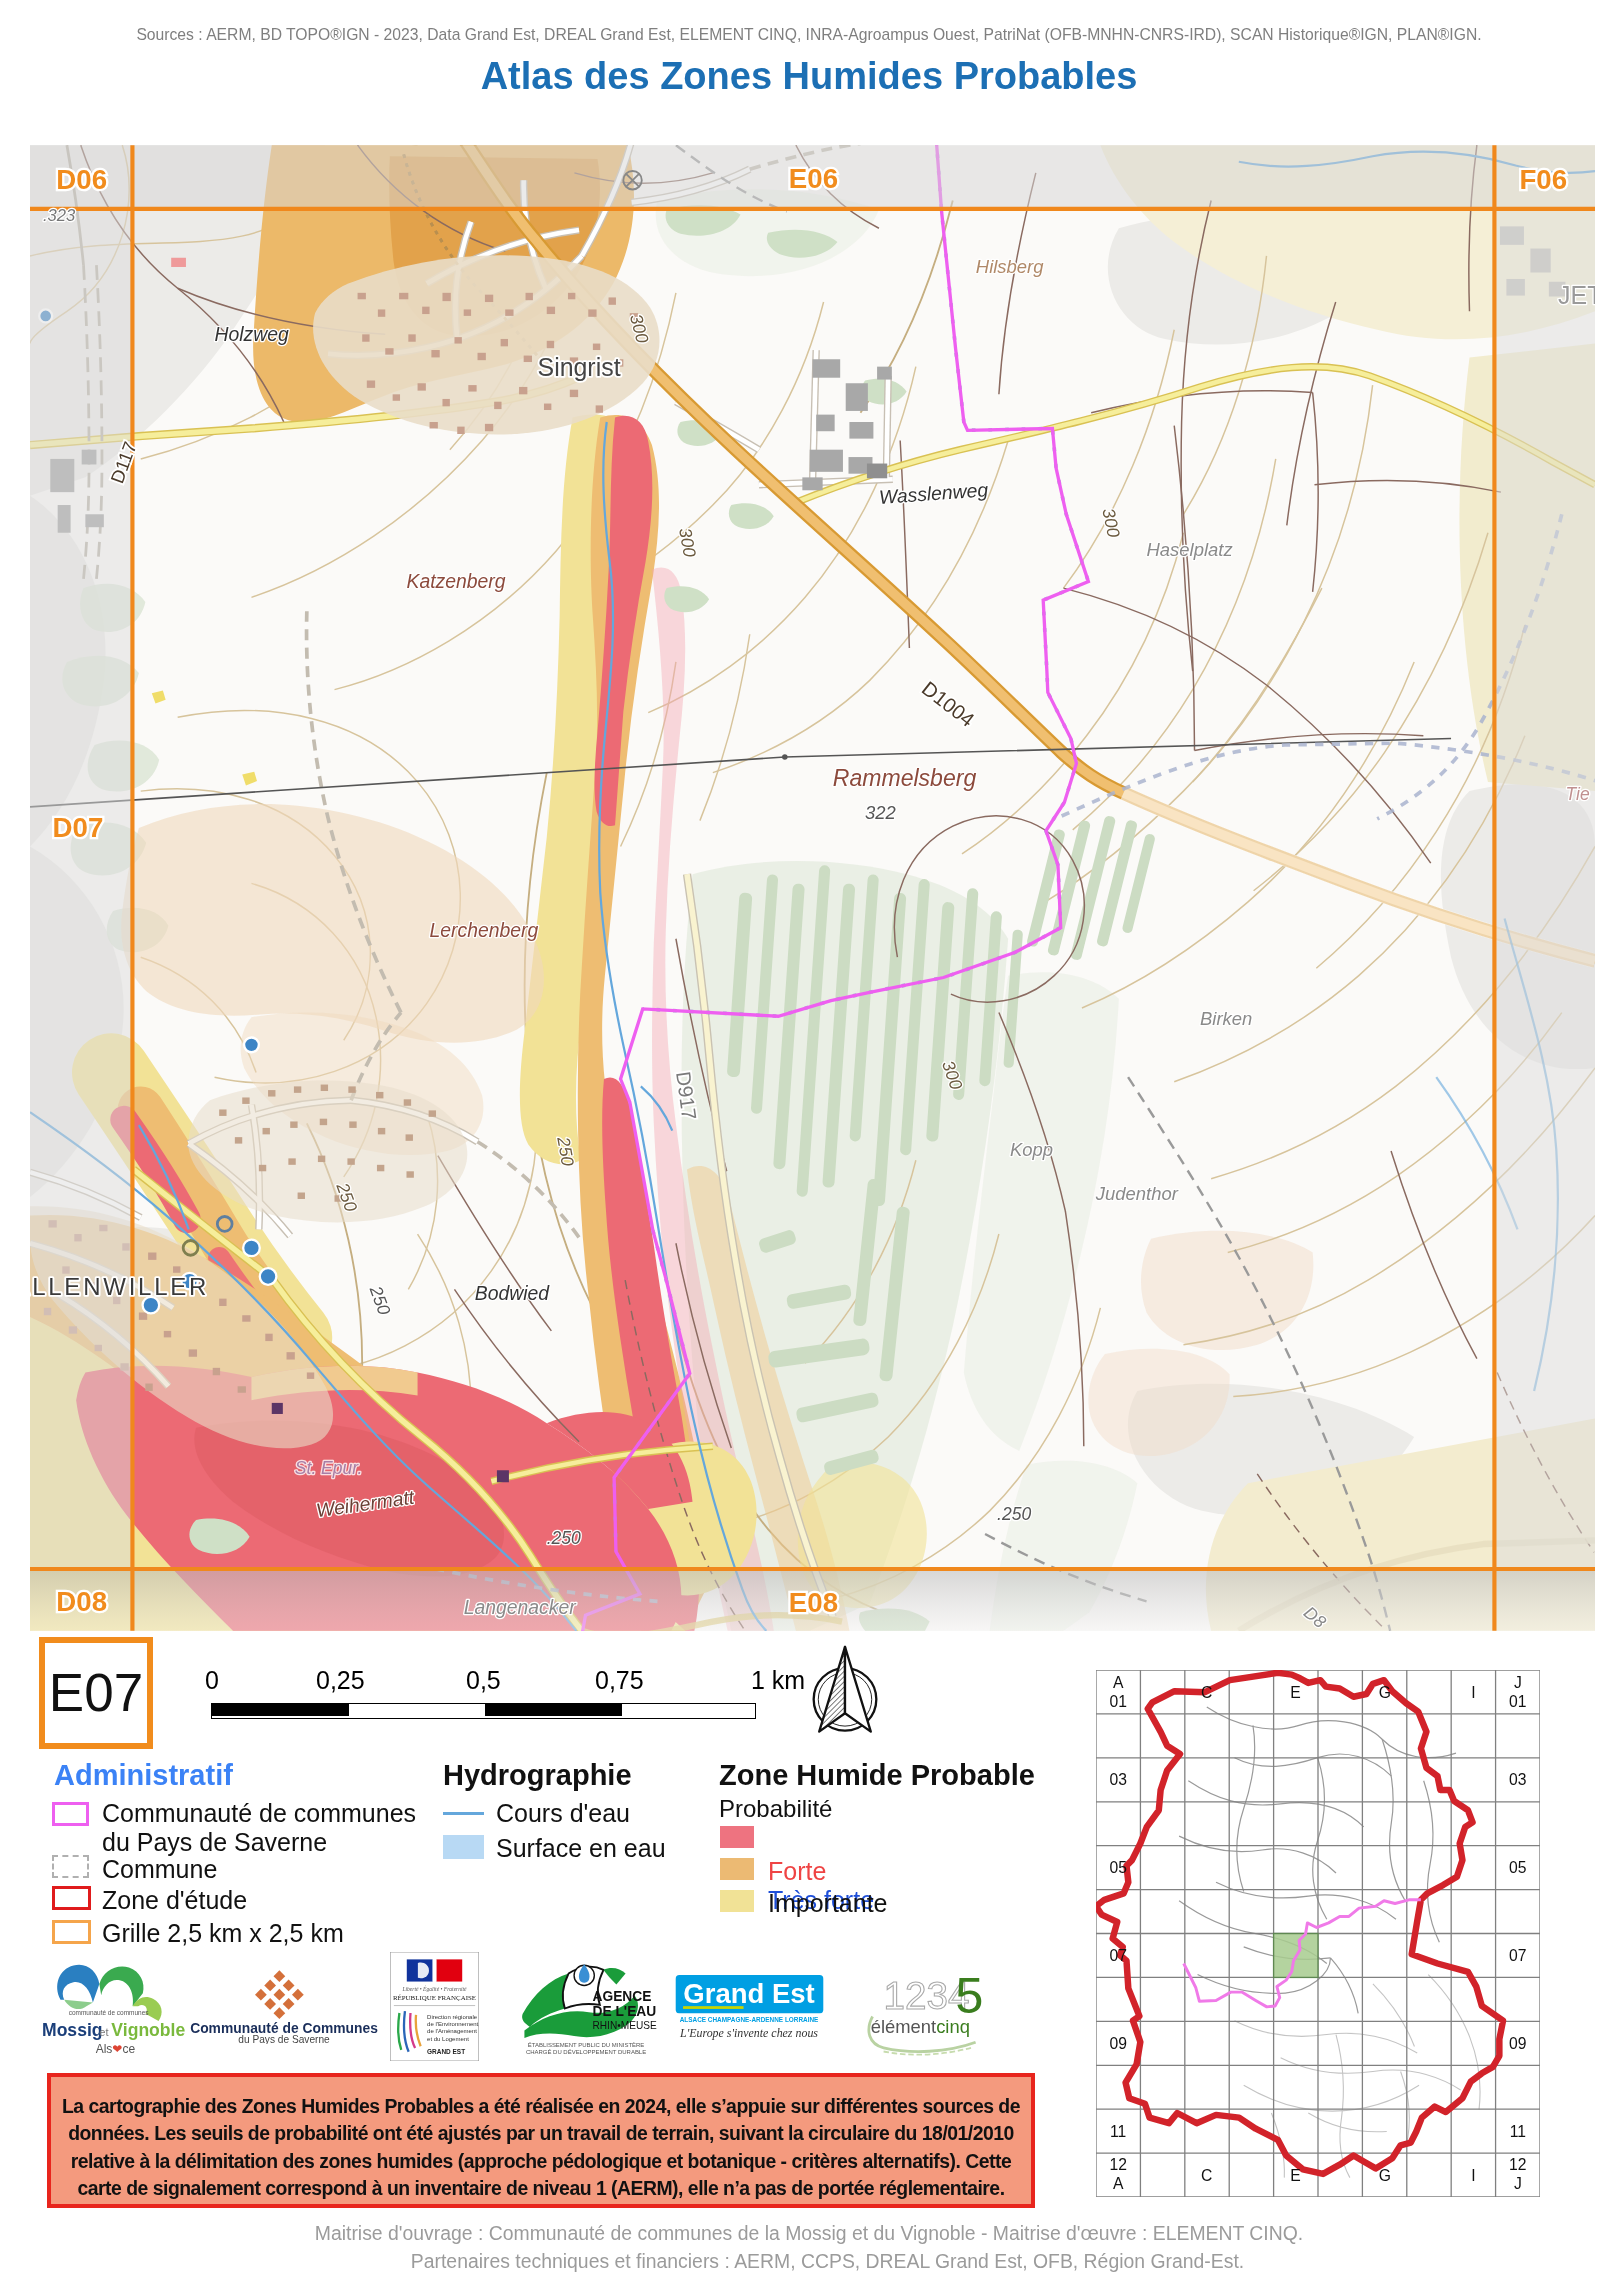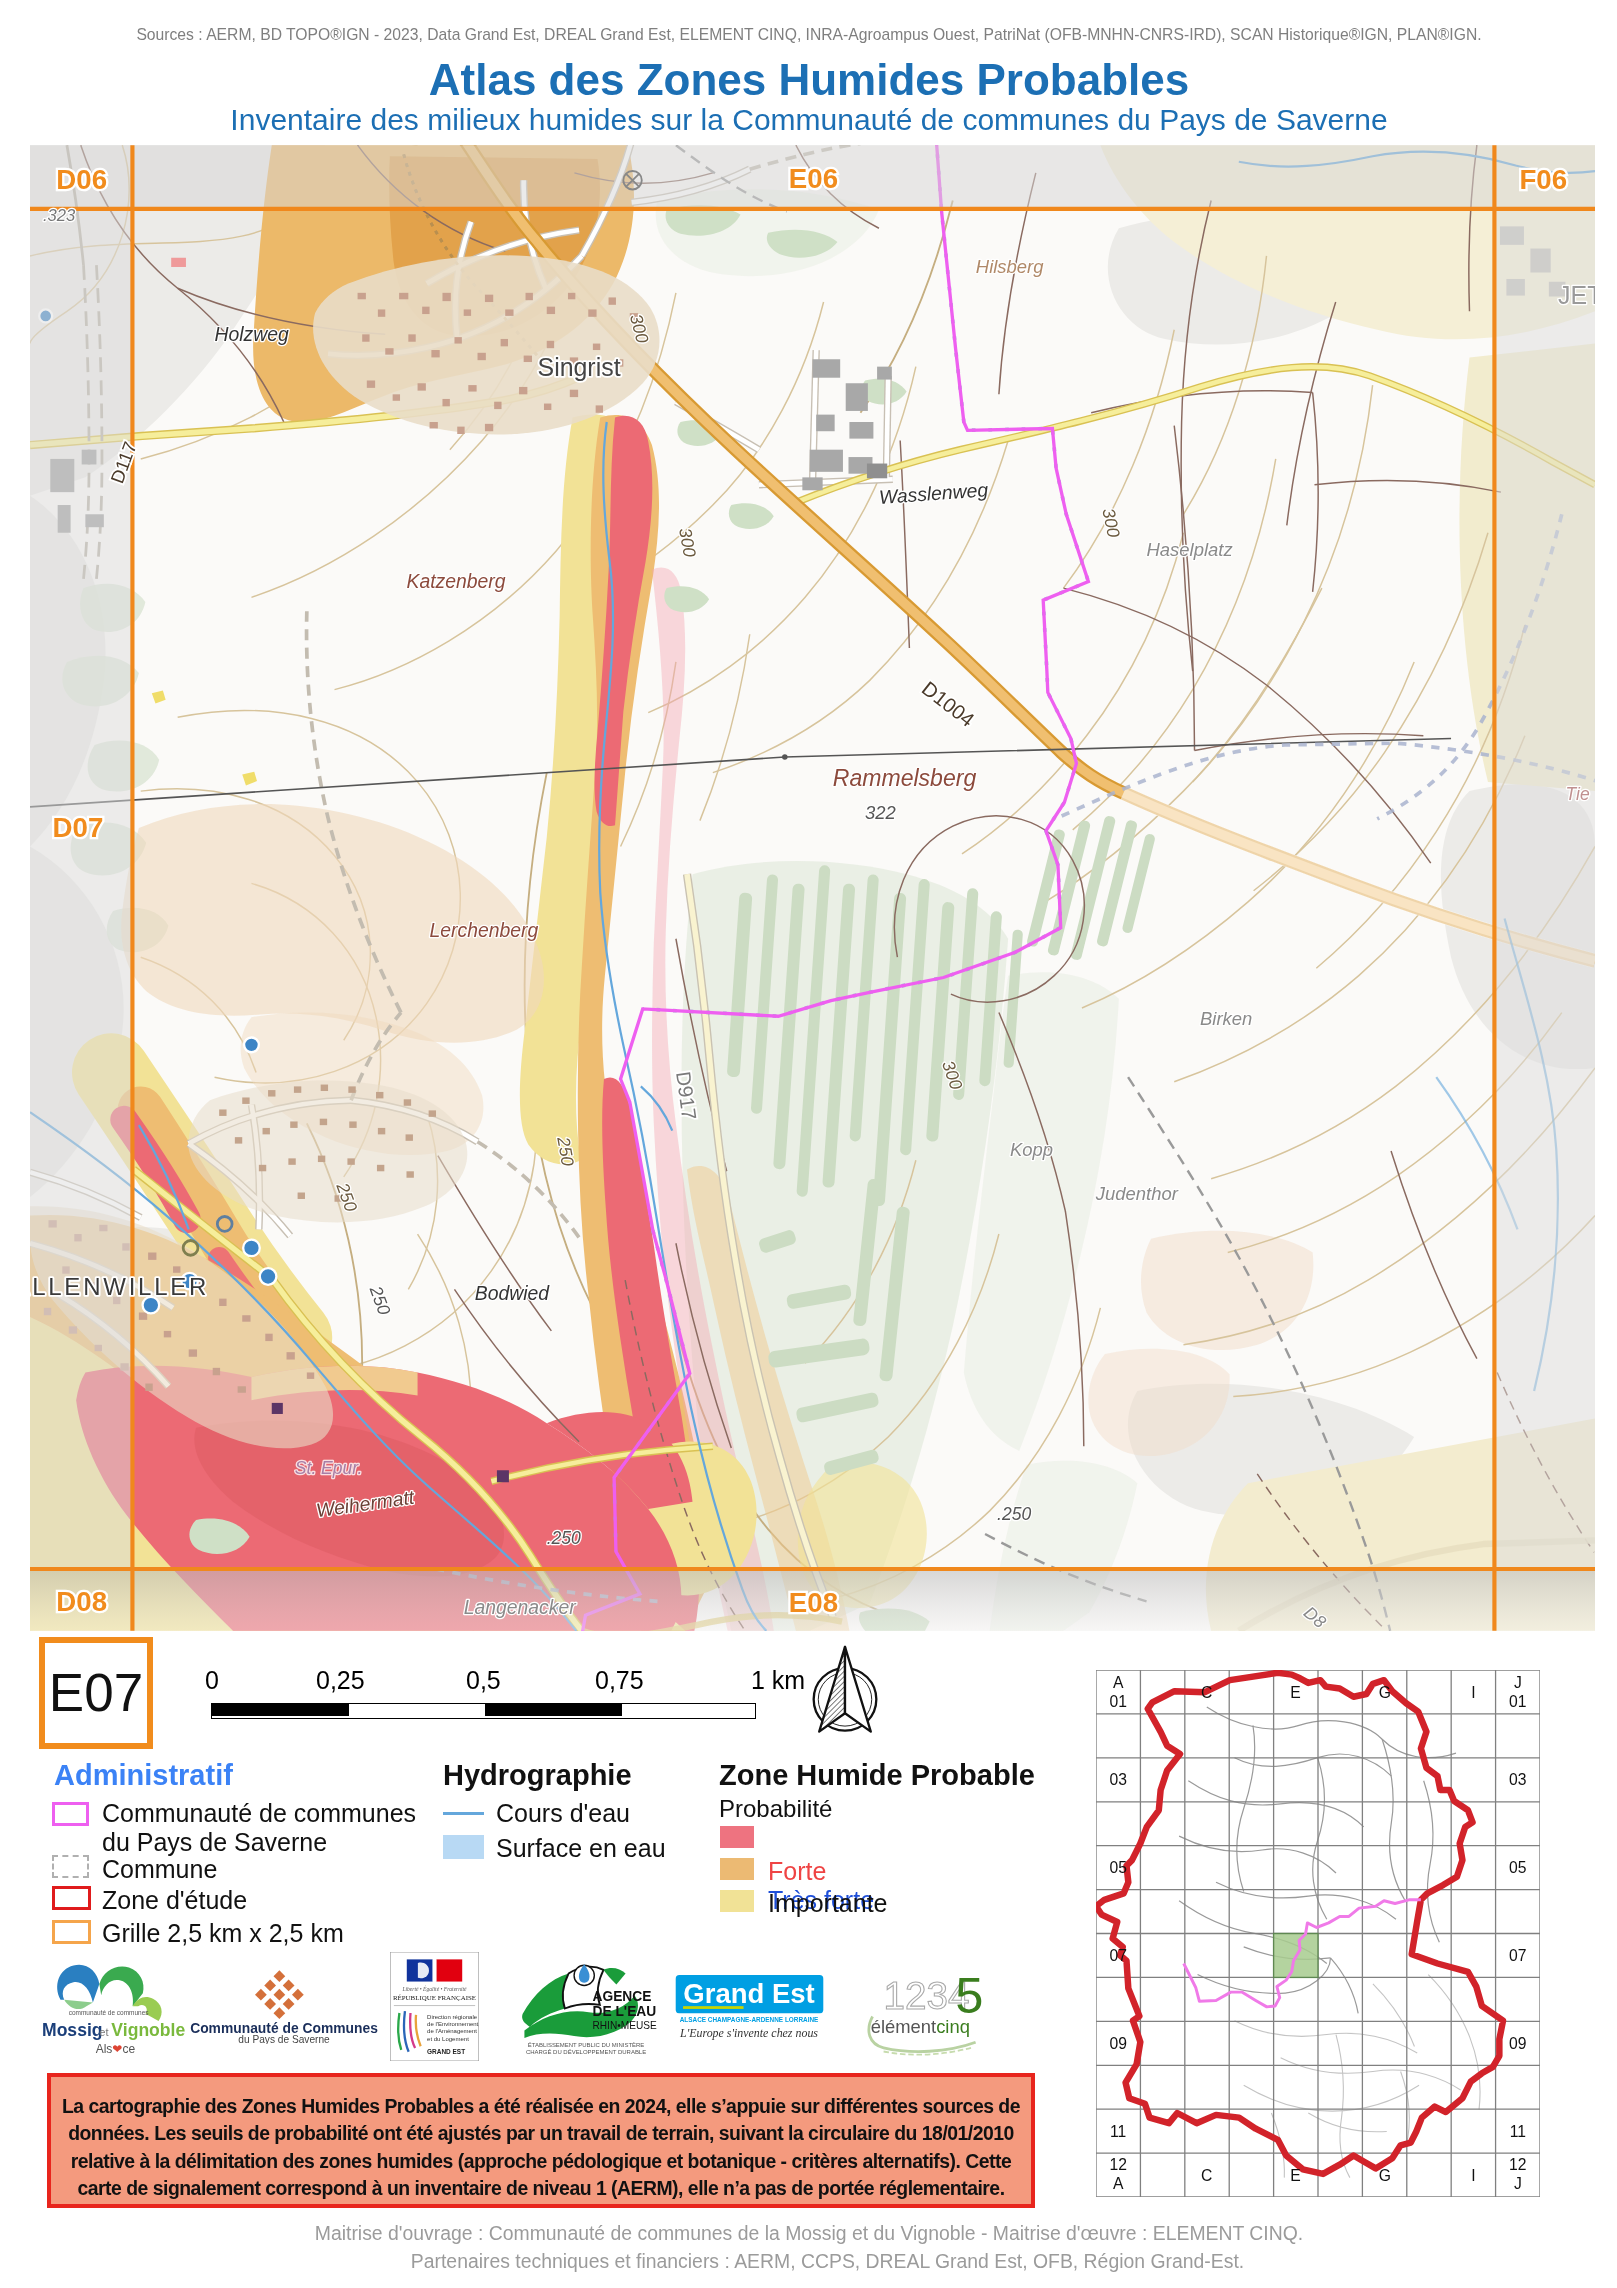--- a/index.html
+++ b/index.html
@@ -1,32 +1,31 @@
 <!DOCTYPE html>
 <html style="font-size:14.8px"><head>
 <meta charset="utf-8">
 <style>
 html,body{margin:0;padding:0;background:#fff;width:1618px;height:2289px;font-family:"Liberation Sans",sans-serif;}
 .abs{position:absolute;}
 #page{position:relative;width:1618px;height:2289px;overflow:hidden;background:#fff;}
 .hdr-src{top:26px;left:0;width:1618px;text-align:center;font-size:15.7px;color:#7f7f7f;white-space:nowrap;}
-.hdr-title{top:55px;left:0;width:1618px;text-align:center;font-size:44px;font-weight:bold;color:#1c6fb4;}
+.hdr-title{top:55px;left:0;width:1618px;text-align:center;font-size:38px;font-weight:bold;color:#1c6fb4;}
 .hdr-sub{top:103px;left:0;width:1618px;text-align:center;font-size:30px;color:#1c6fb4;}
 .footer1{top:2222px;left:0;width:1618px;text-align:center;font-size:19.4px;color:#9b9b9b;white-space:nowrap;}
 .footer2{top:2250px;left:18.5px;width:1618px;text-align:center;font-size:19.4px;color:#9b9b9b;white-space:nowrap;}
 </style>
 </head>
 <body>
 <div id="page">
 
 <div class="abs hdr-src">Sources : AERM, BD TOPO®IGN - 2023, Data Grand Est, DREAL Grand Est, ELEMENT CINQ, INRA-Agroampus Ouest, PatriNat (OFB-MNHN-CNRS-IRD), SCAN Historique®IGN, PLAN®IGN.</div>
 
 <div class="abs hdr-title">Atlas des Zones Humides Probables</div>
 
-<div class="abs hdr-sub">Inventaire des milieux humides sur la Communauté de communes du Pays de Saverne</div>
 
 <div class="abs" id="mapwrap" style="top:145px;left:29.5px;width:1565px;height:1486px;">
 <svg width="1565" height="1486" viewBox="0 0 1696 1610" xmlns="http://www.w3.org/2000/svg">
 <defs>
 <pattern id="hatch" width="6" height="6" patternTransform="rotate(45)" patternUnits="userSpaceOnUse">
 <rect width="6" height="6" fill="#fff"></rect>
             <line x1="0" y1="0" x2="0" y2="6" stroke="#333" stroke-width="2.2"></line>
 </pattern>
 </defs>
 

